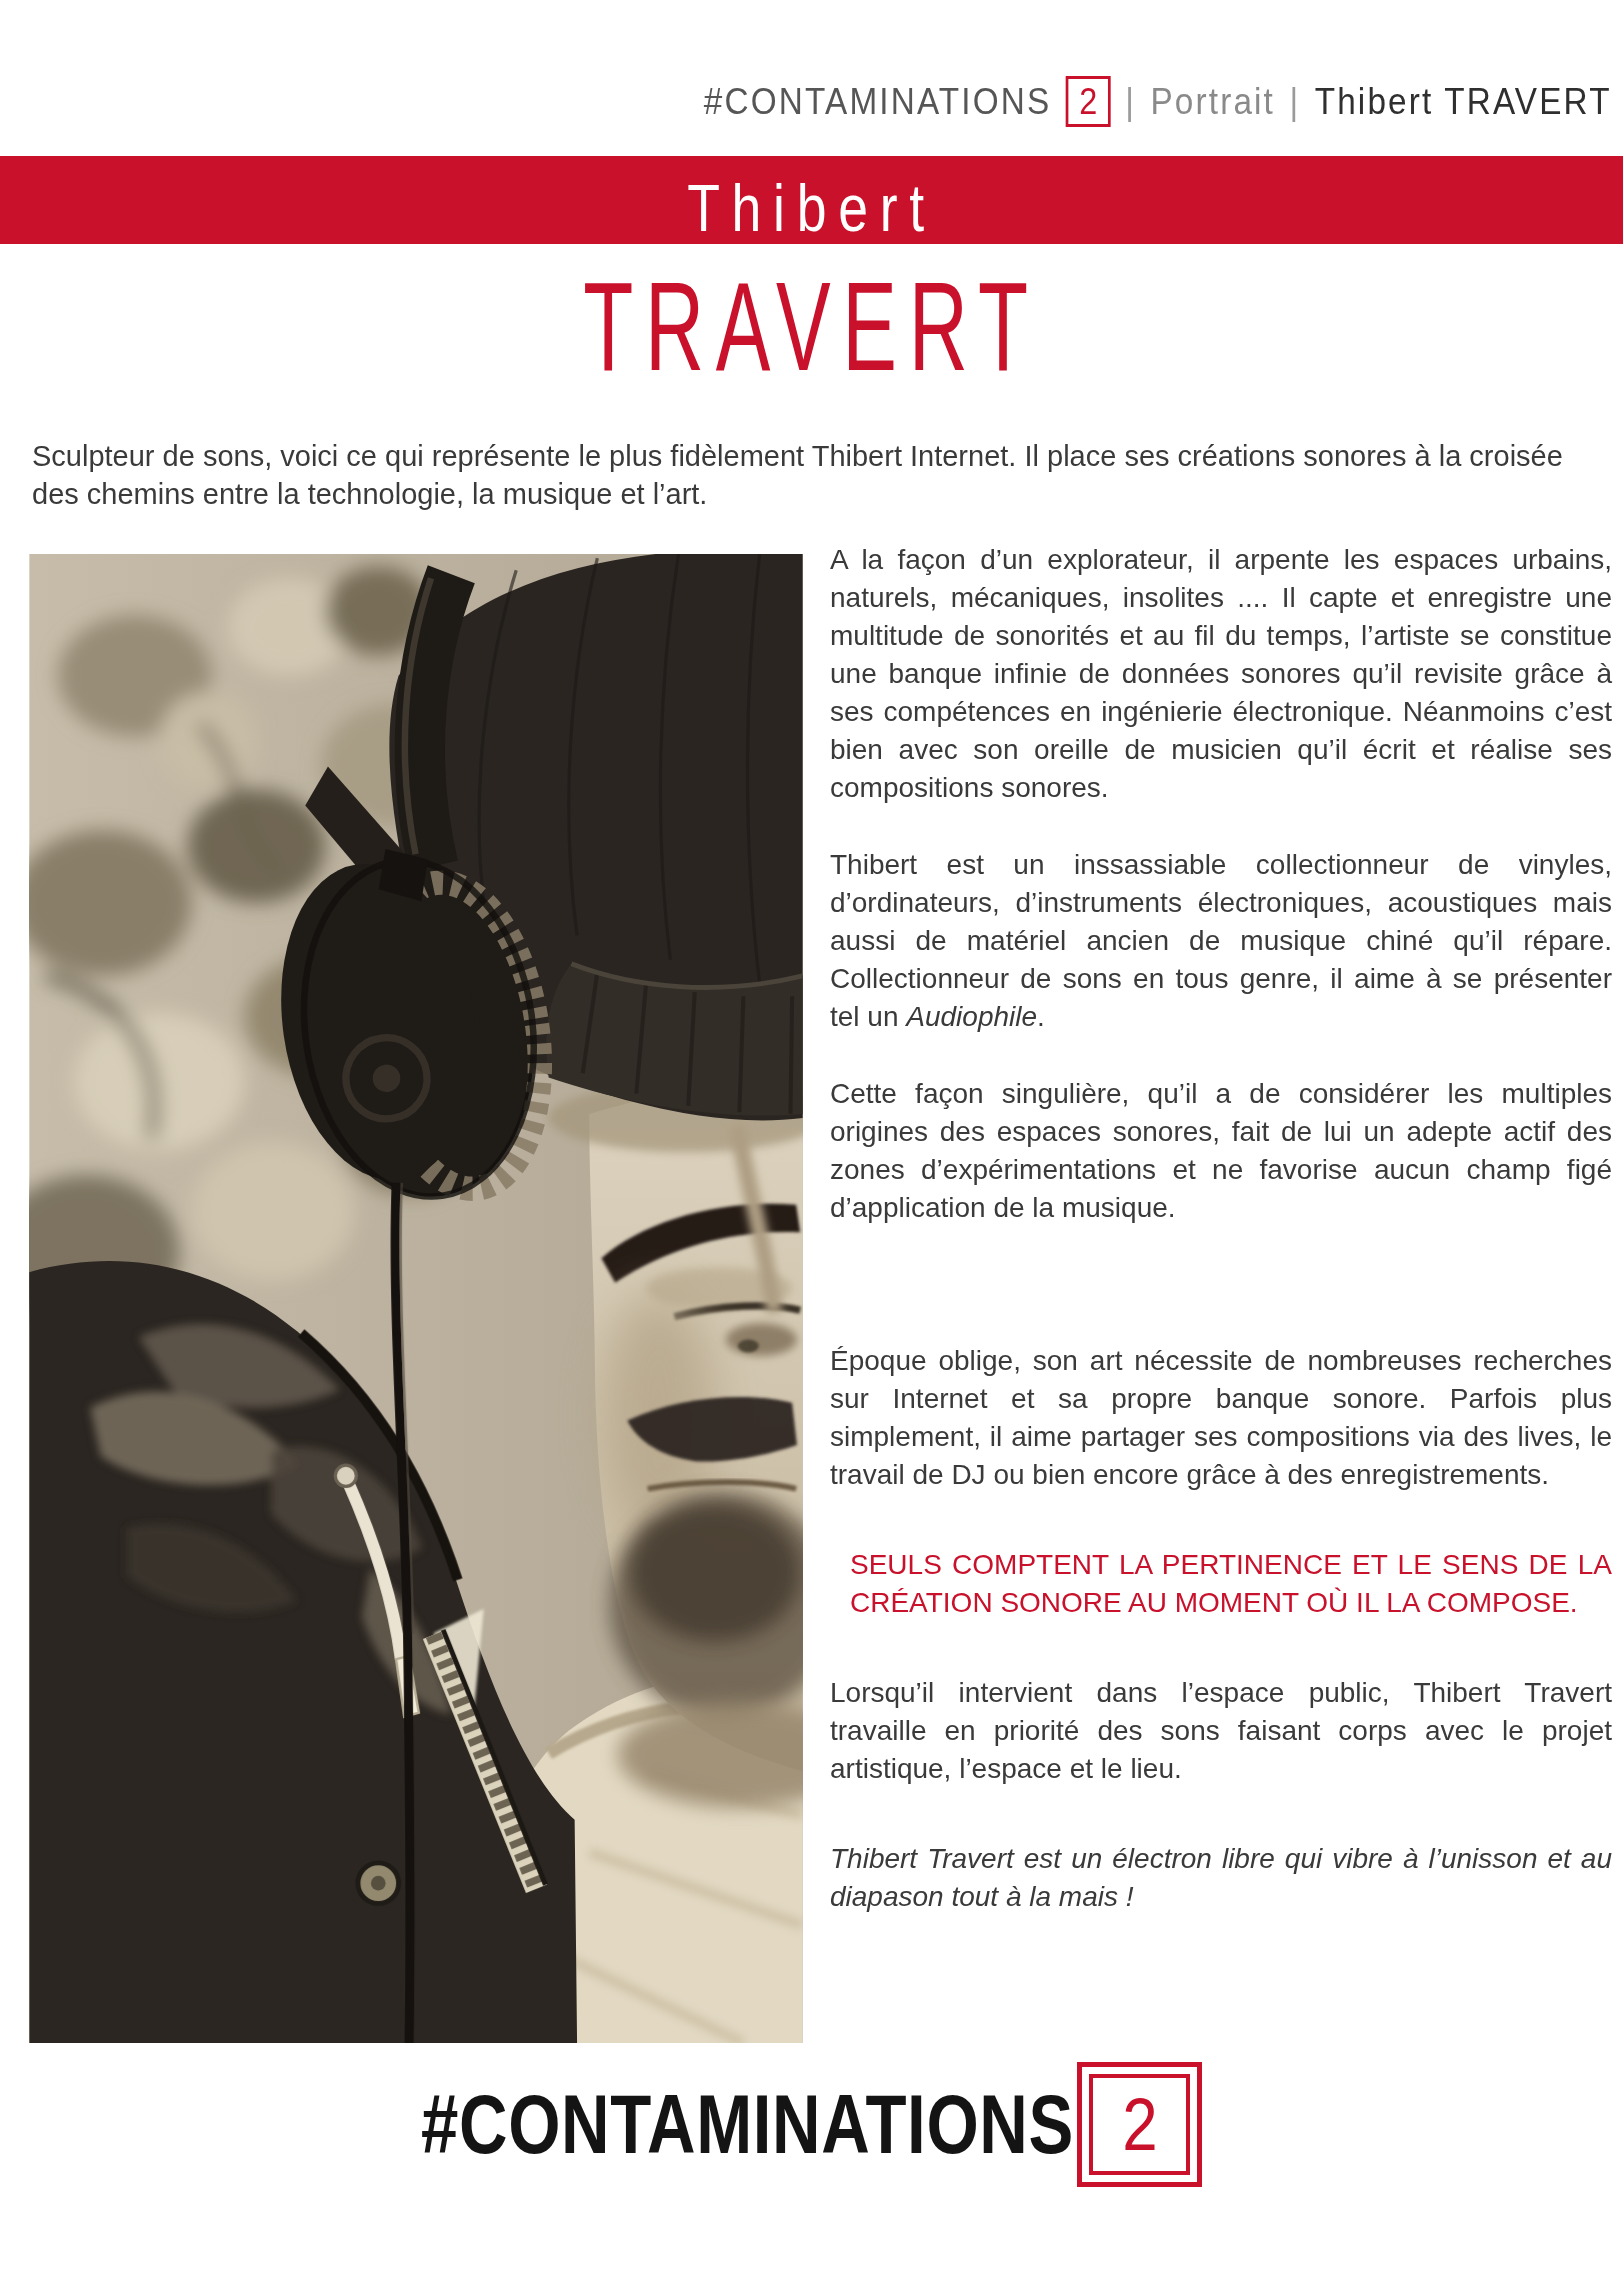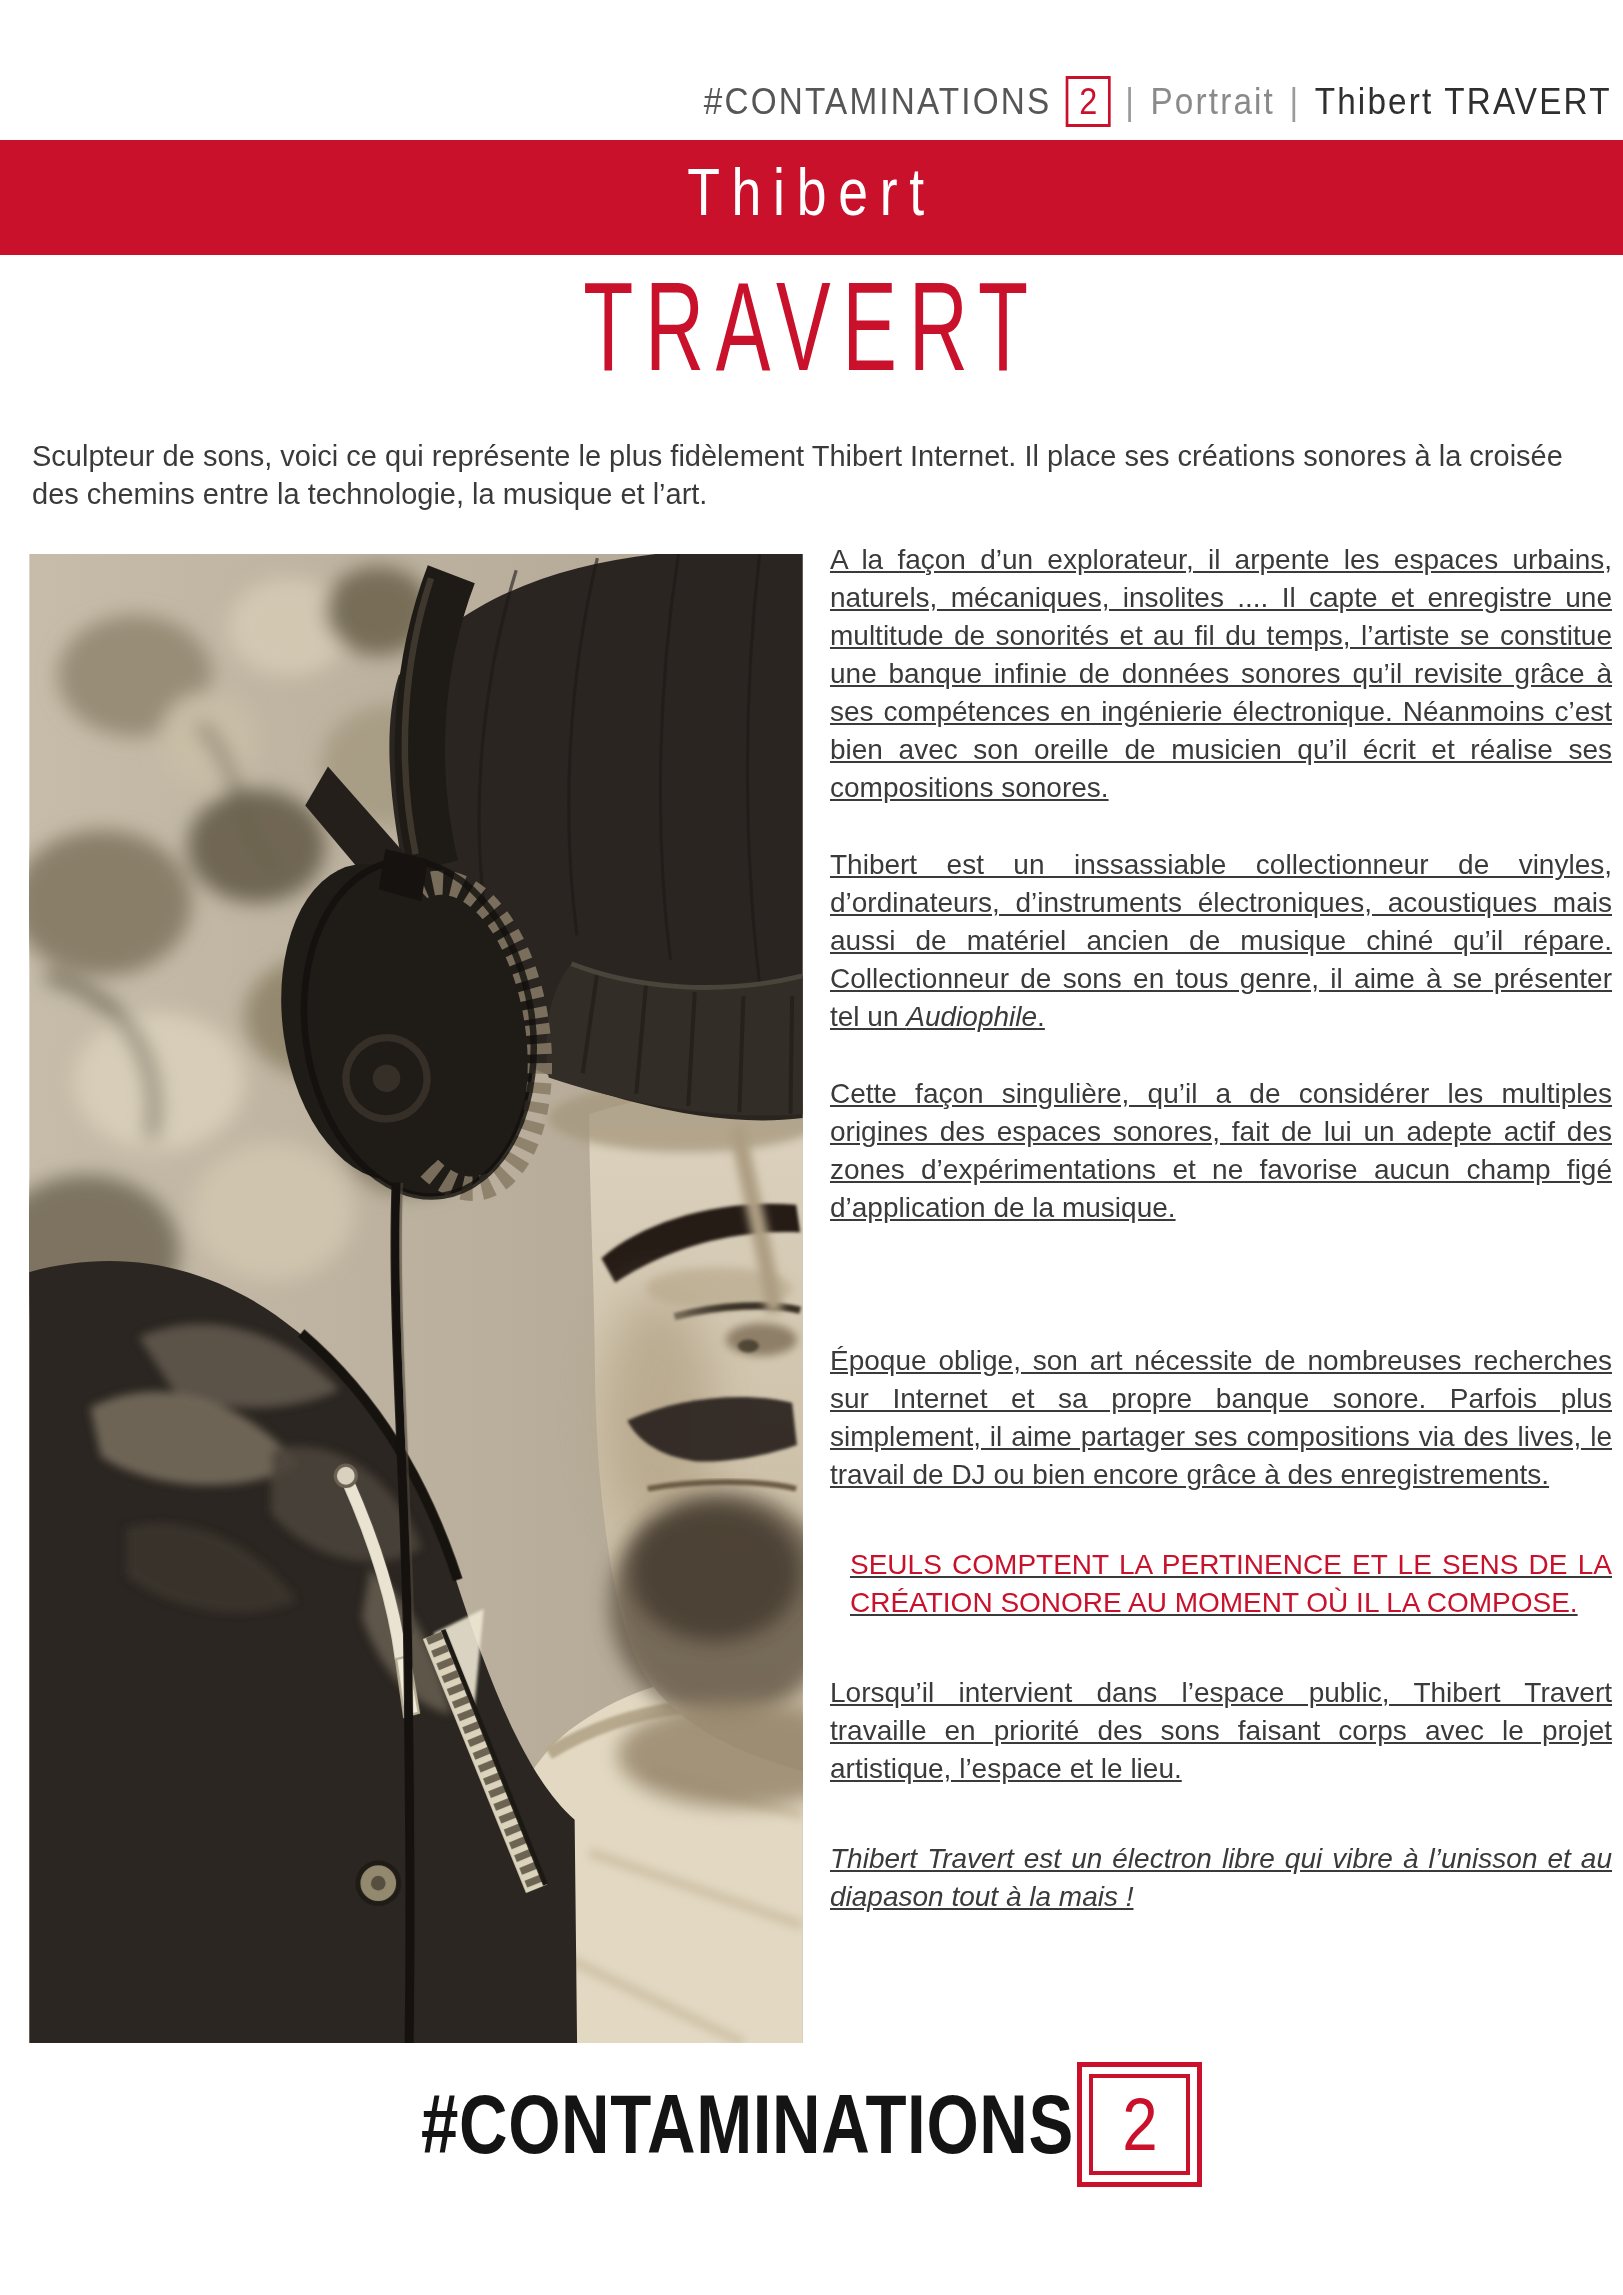--- a/index.html
+++ b/index.html
@@ -19,21 +19,21 @@
   .hdr .num{
     display:flex; align-items:center; justify-content:center;
     width:44px; height:45px; border:3.2px solid var(--red);
     color:var(--red); font-size:36px; letter-spacing:0;
   }
   .hdr .sep{color:#9a9a9a; font-size:37px;}
   .hdr .section{color:#8a8a8a;}
   .hdr .name{color:#2f2f2f;}
   
   .band{
-    position:absolute; left:0; top:140px; width:100%; height:115px;
+    position:absolute; left:0; top:156px; width:100%; height:88px;
     background:var(--red);
   }
   .band .t{
     width:100%; text-align:center; line-height:104px;
     font-size:67px; color:#ffffff; letter-spacing:14.6px;
     transform:scaleX(.8);
   }
   .travert{
     position:absolute; left:0; top:261px; width:100%;
     text-align:center; font-size:126px; line-height:1.05;
@@ -47,21 +47,21 @@
   }
   
   .photo{
     position:absolute; left:29px; top:554px; width:774px; height:1489px;
   }
   .photo svg{display:block;}
   
   .col{
     position:absolute; left:830px; top:541px; width:782px;
     font-size:28px; line-height:38px; text-align:justify;
-    color:#3a3a3a; hyphens:auto;text-decoration:underline;
+    color:#3a3a3a; hyphens:auto;
   }
   .col p{margin:0 0 39px 0;}
   .col p.gap-lg{margin-bottom:115px;}
   .col p.callout{color:var(--red); margin-bottom:52px;margin-left:20px;}
   .col p.mb64{margin-bottom:52px;}
   .col p.ital{font-style:italic; margin-bottom:0;}
   .ital-inline{font-style:italic;}
   
   .footer{
     position:absolute; left:0; top:2062px; width:100%;

